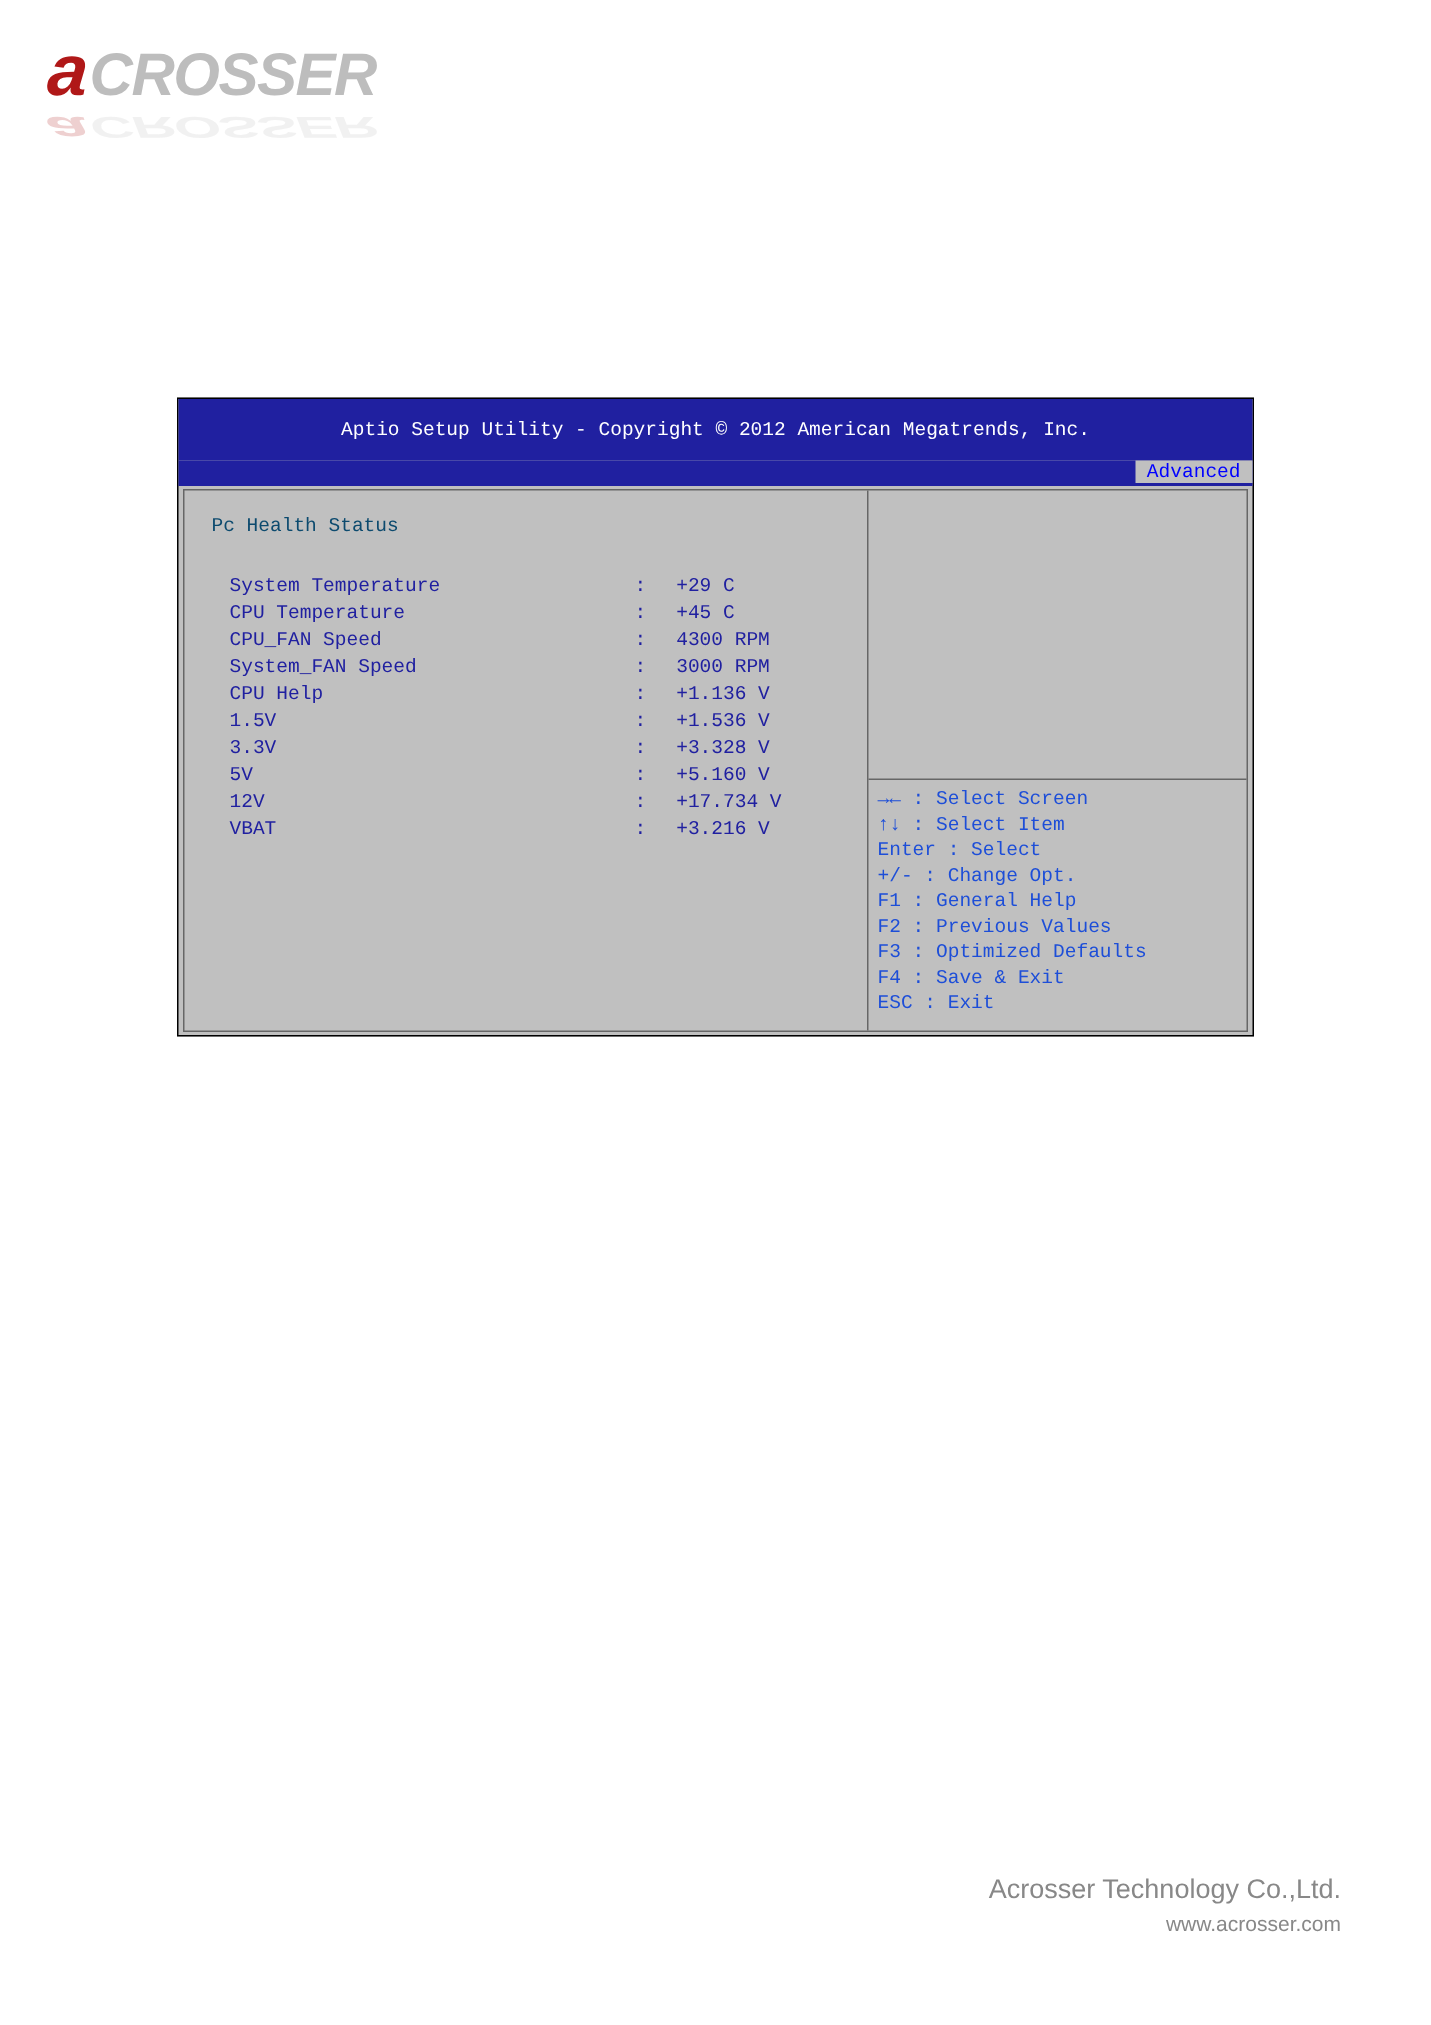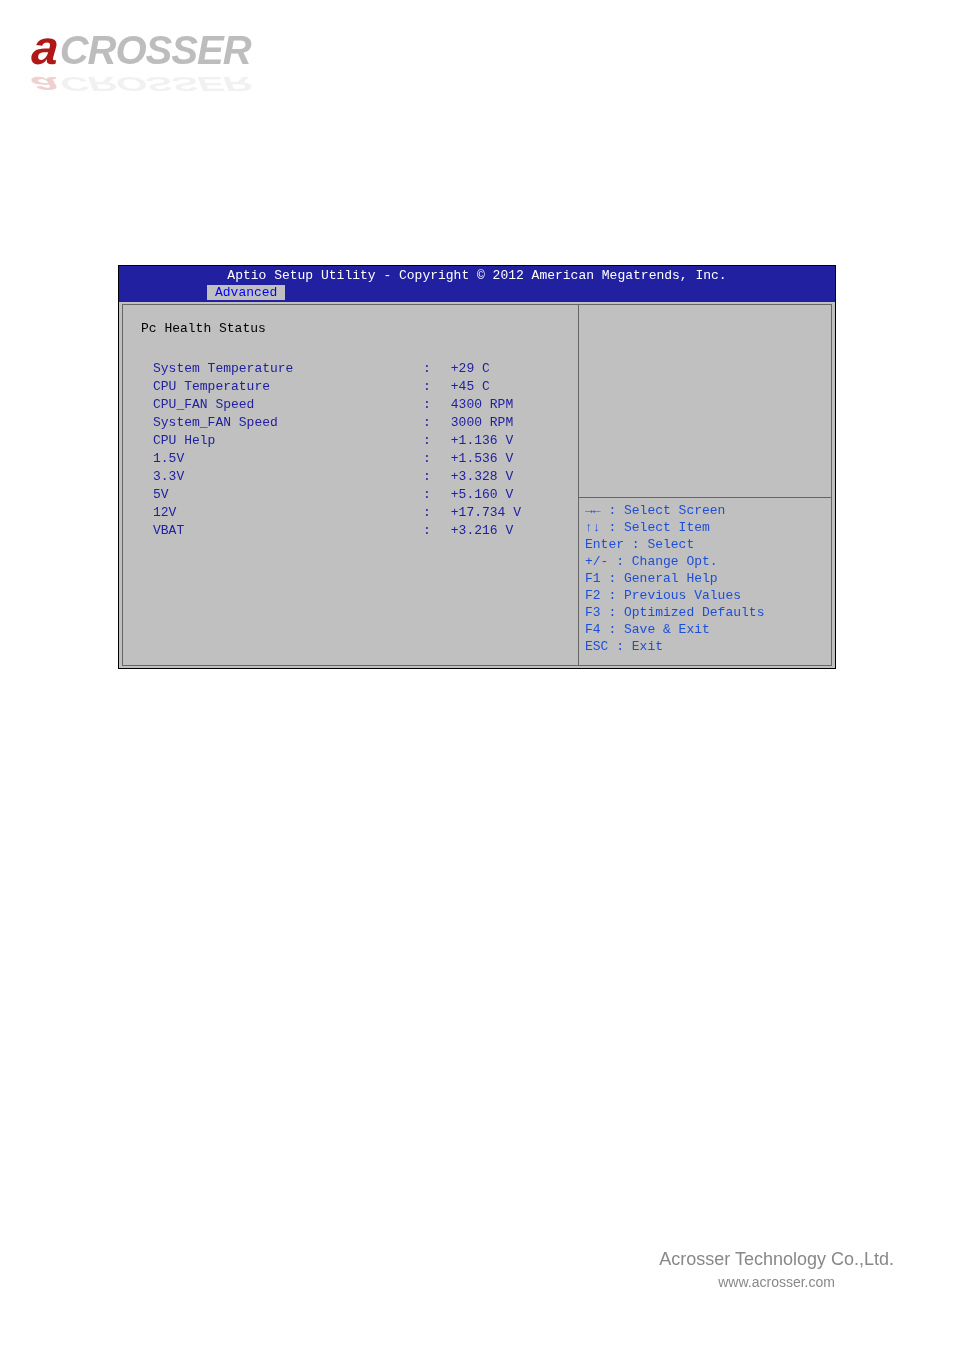--- a/index.html
+++ b/index.html
@@ -49,28 +49,29 @@
     width: 716px;
     background: #c0c0c0;
     border: 1px solid #000;
     font-family: "Courier New", monospace;
     font-size: 13px;
   }
   .bios-titlebar {
     background: #2020a0;
     color: #ffffff;
     text-align: center;
-    padding: 2px 0;
+    padding: 13px 0;
     font-size: 13px;
   }
   .bios-tabbar {
     background: #2020a0;
     height: 17px;
     padding-left: 88px;
     position: relative;
+    text-align: right;
   }
   .bios-tab {
     display: inline-block;
     background: #c0c0c0;
     color: #0000ff;
     padding: 0px 8px;
     font-size: 13px;
     margin-top: 0;
   }
   .bios-body {
@@ -94,21 +95,21 @@
     flex-direction: column;
   }
   .side-spacer {
     flex-grow: 1;
     border-bottom: 1px solid #666;
     margin-left: -6px;
     margin-right: -6px;
     margin-bottom: 4px;
   }
   .bios-section-title {
-    color: #000000;
+    color: #0c4a6e;
     margin-bottom: 12px;
     display: block;
   }
   .bios-row {
     display: flex;
     line-height: 18px;
     height: 18px;
     margin-left: 12px;
   }
   .bios-label {
@@ -131,21 +132,21 @@
     color: #ffffff;
     text-align: center;
     padding: 1px 0 3px 0;
     font-size: 13px;
   }
 
   .footer {
     position: absolute;
     bottom: 60px;
     right: 60px;
-    text-align: center;
+    text-align: right;
     color: #888888;
     font-family: Arial, sans-serif;
   }
   .footer .company {
     font-size: 18px;
     margin-bottom: 4px;
   }
   .footer .site {
     font-size: 14px;
   }

